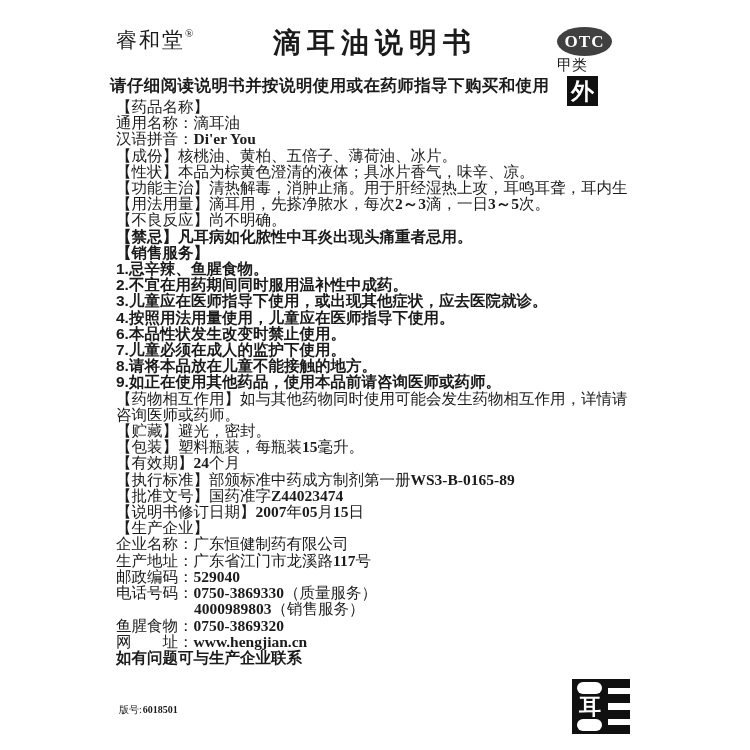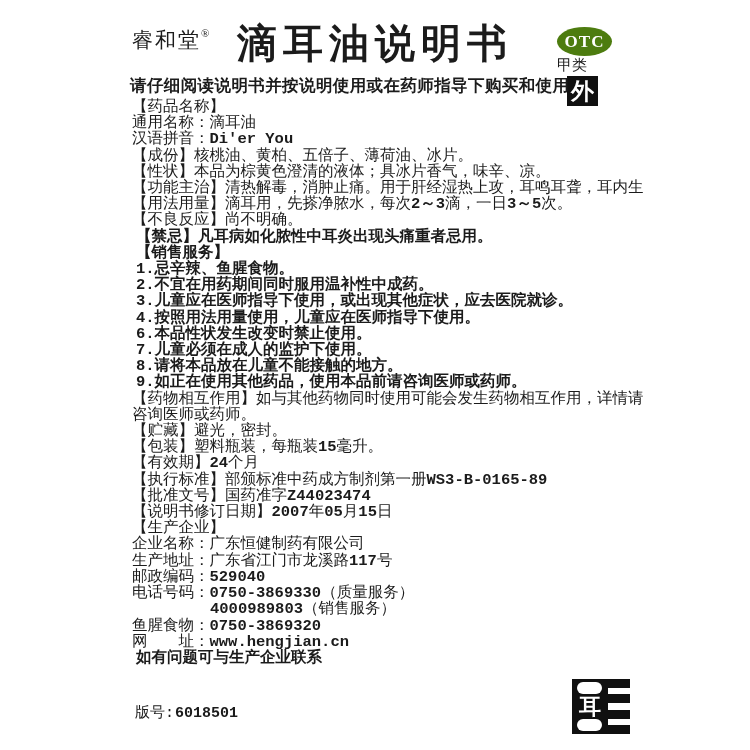--- a/index.html
+++ b/index.html
@@ -1,56 +1,56 @@
 <!DOCTYPE html>
 <html><head>
 <meta charset="utf-8">
 <style>
   html,body{margin:0;padding:0;}
   body{
     width:750px;height:750px;background:#ffffff;position:relative;
     color:#1b1b1b;overflow:hidden;
     font-family:"Liberation Serif","DejaVu Serif",serif;
   }
-  .song{font-family:"Liberation Serif","DejaVu Serif",serif;font-weight:normal;margin-left:16px;}
-  .hei{font-family:"Liberation Sans","DejaVu Sans",sans-serif;font-weight:bold;margin-left:20px;}
+  .song{font-family:"Liberation Serif","DejaVu Serif",serif;font-weight:normal;}
+  .hei{font-family:"Liberation Sans","DejaVu Sans",sans-serif;font-weight:bold;}
   .b{font-weight:bold;}
 
   .brand{position:absolute;left:116px;top:26px;font-size:21px;letter-spacing:2px;white-space:nowrap;}
   .brand sup{font-size:11px;letter-spacing:0;position:relative;top:-2px;}
 
   .title{
-    position:absolute;left:0;right:0;top:16px;margin:0;text-align:center;
+    position:absolute;left:0;right:0;top:16px;margin:8px;text-align:center;
     font-family:"Liberation Serif","DejaVu Serif",serif;
-    font-weight:bold;font-size:40px;letter-spacing:6px;white-space:nowrap;
+    font-weight:bold;font-size:28px;letter-spacing:6px;white-space:nowrap;
   }
 
   .otc{
     position:absolute;left:557px;top:27px;width:55px;height:29px;
-    background:#4d7c0f;border-radius:50%;color:#fff;
+    background:#404040;border-radius:50%;color:#fff;
     font-family:"Liberation Serif","DejaVu Serif",serif;font-weight:bold;font-size:17px;
     display:flex;align-items:center;justify-content:center;letter-spacing:1px;
   }
   .otc-class{
     position:absolute;left:557px;top:56px;width:55px;
     font-family:"Liberation Sans","DejaVu Sans",sans-serif;font-size:15px;
   }
   .ext{
     position:absolute;left:567px;top:76px;width:31px;height:30px;background:#101010;
     color:#fff;display:flex;align-items:center;justify-content:center;
     font-family:"Liberation Sans","DejaVu Sans",sans-serif;font-weight:bold;font-size:23px;
   }
 
   .notice{position:absolute;left:110px;top:75px;font-size:16.5px;letter-spacing:0.4px;white-space:nowrap;}
 
   .lines{position:absolute;left:116px;top:99px;width:532px;}
-  .line{line-height:16.2px;font-size:15.5px;white-space:nowrap;font-family:Liberation Mono, monospace;}
+  .line{line-height:16.2px;font-size:15.5px;white-space:nowrap;}
   .line.indent{padding-left:78px;}
 
-  .version{position:absolute;left:119px;top:703px;font-size:15px;font-family:Liberation Mono, monospace;}
+  .version{position:absolute;left:119px;top:703px;font-size:10px;}
   .version .b{margin-left:1px;}
 
   .ear-logo{position:absolute;left:572px;top:679px;width:58px;height:55px;display:flex;}
   .ear-left{width:36px;height:55px;background:#101010;position:relative;}
   .ear-oval{position:absolute;left:5px;width:25px;height:12px;background:#fff;border-radius:7px;}
   .ear-oval.top{top:3px;}
   .ear-oval.bottom{bottom:3px;}
   .ear-char{
     position:absolute;left:50%;top:50%;transform:translate(-50%,-50%);
     color:#fff;font-family:"Liberation Serif","DejaVu Serif",serif;

